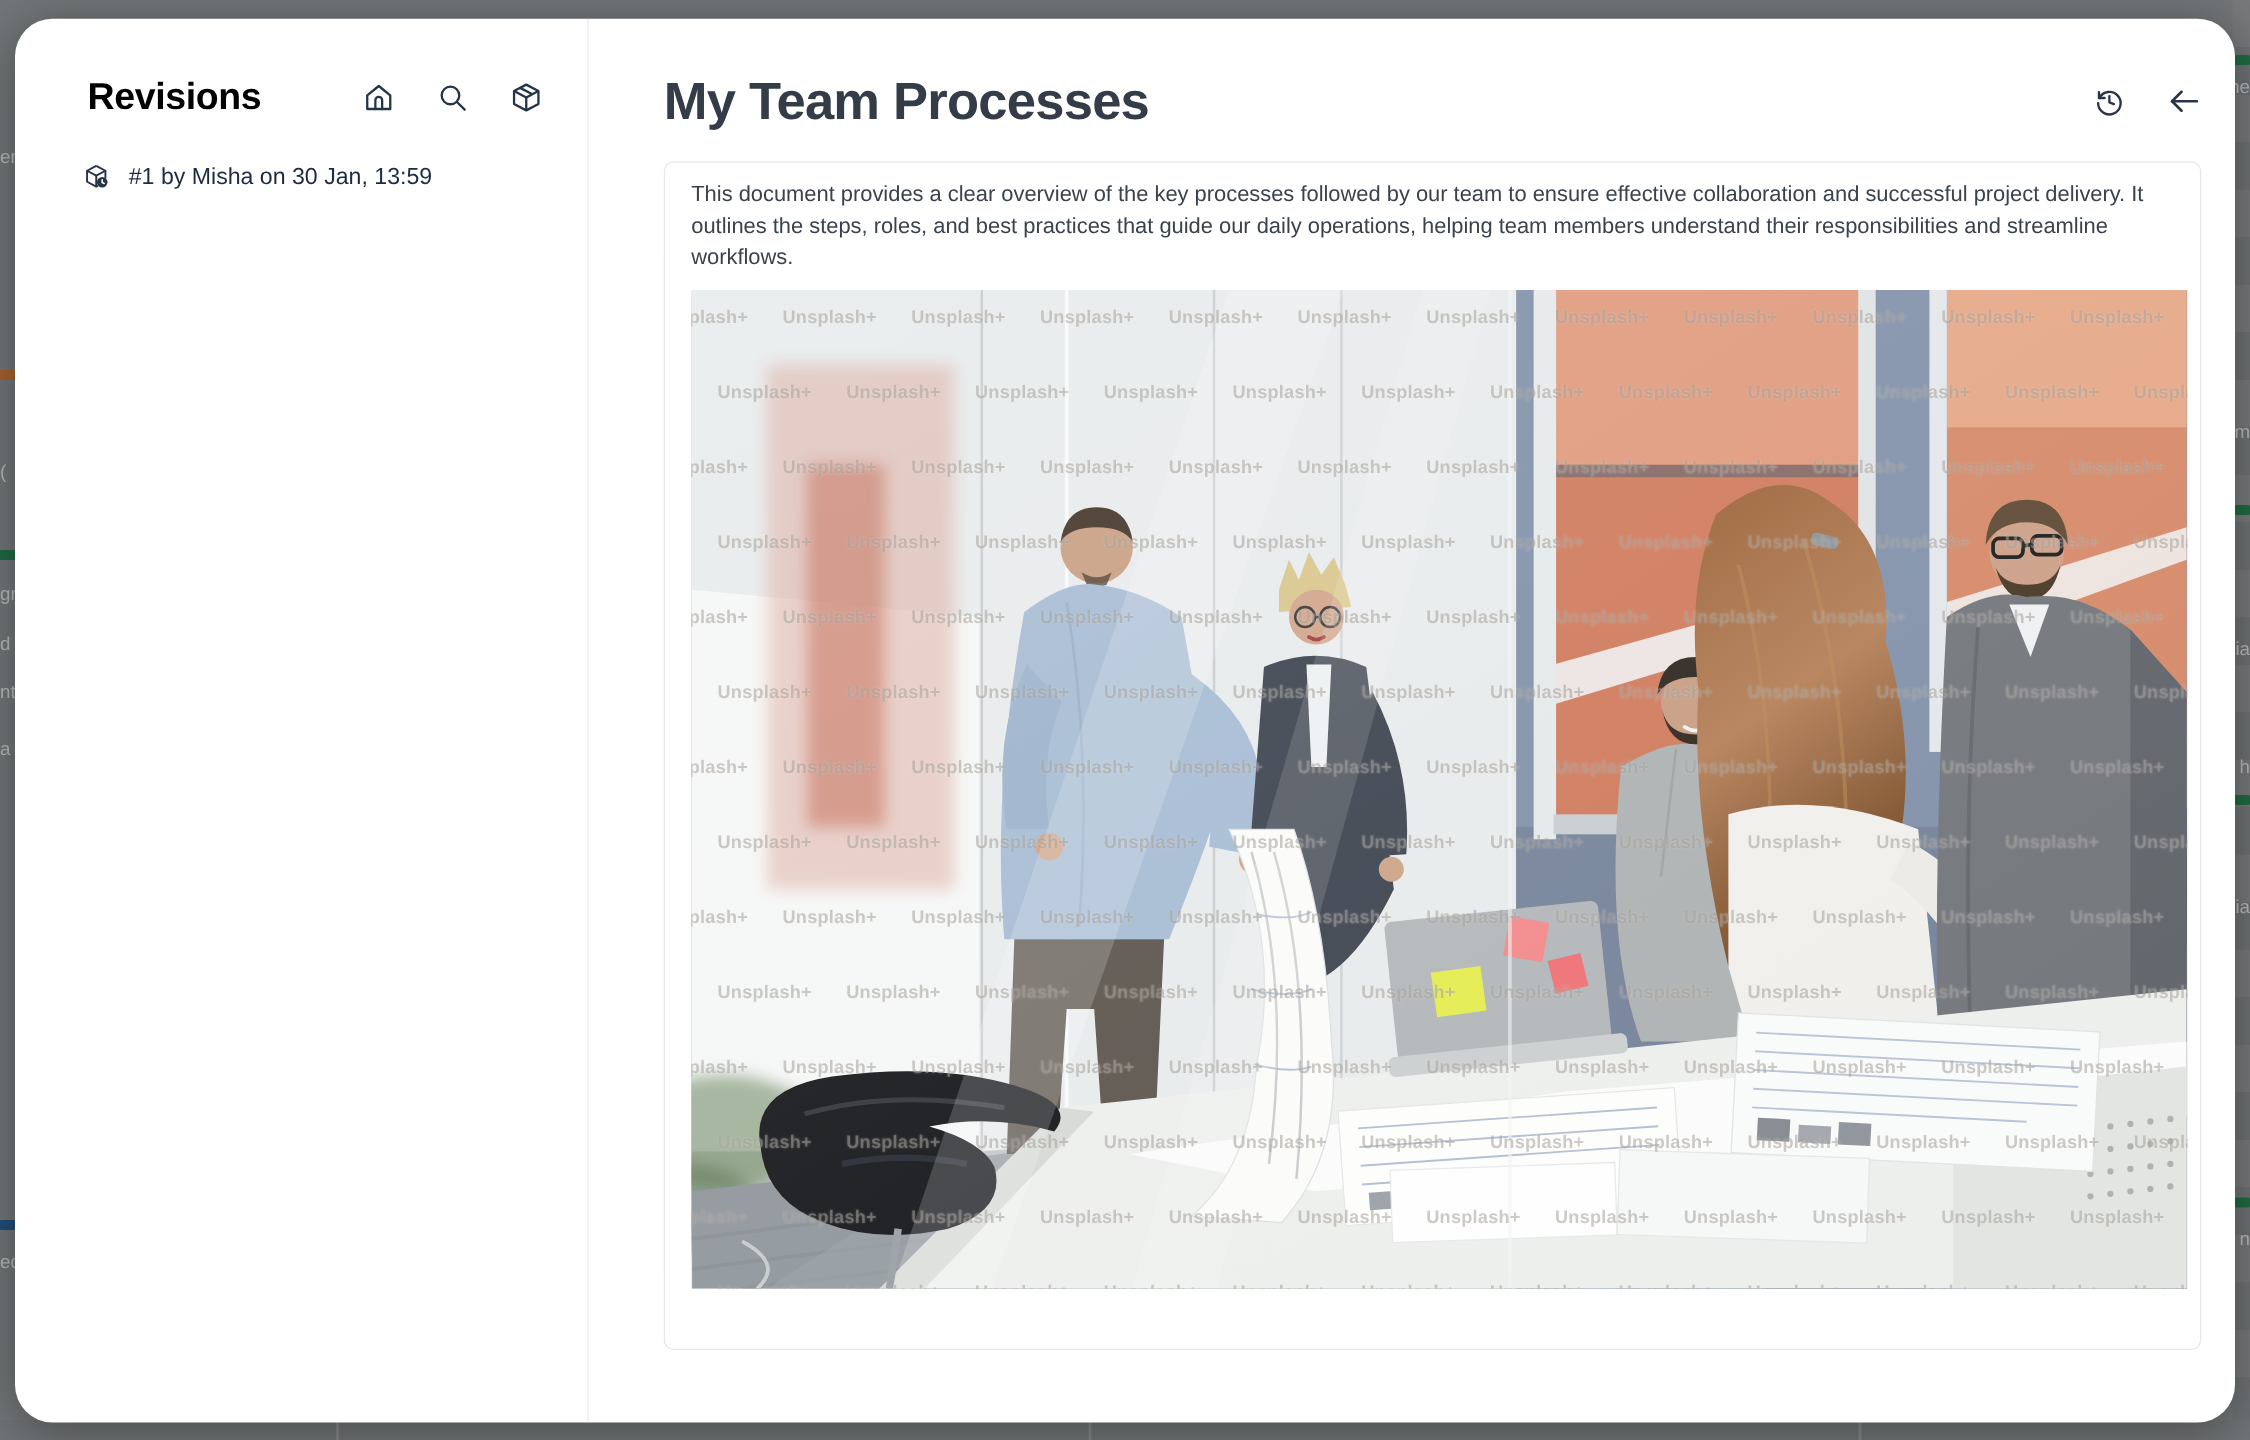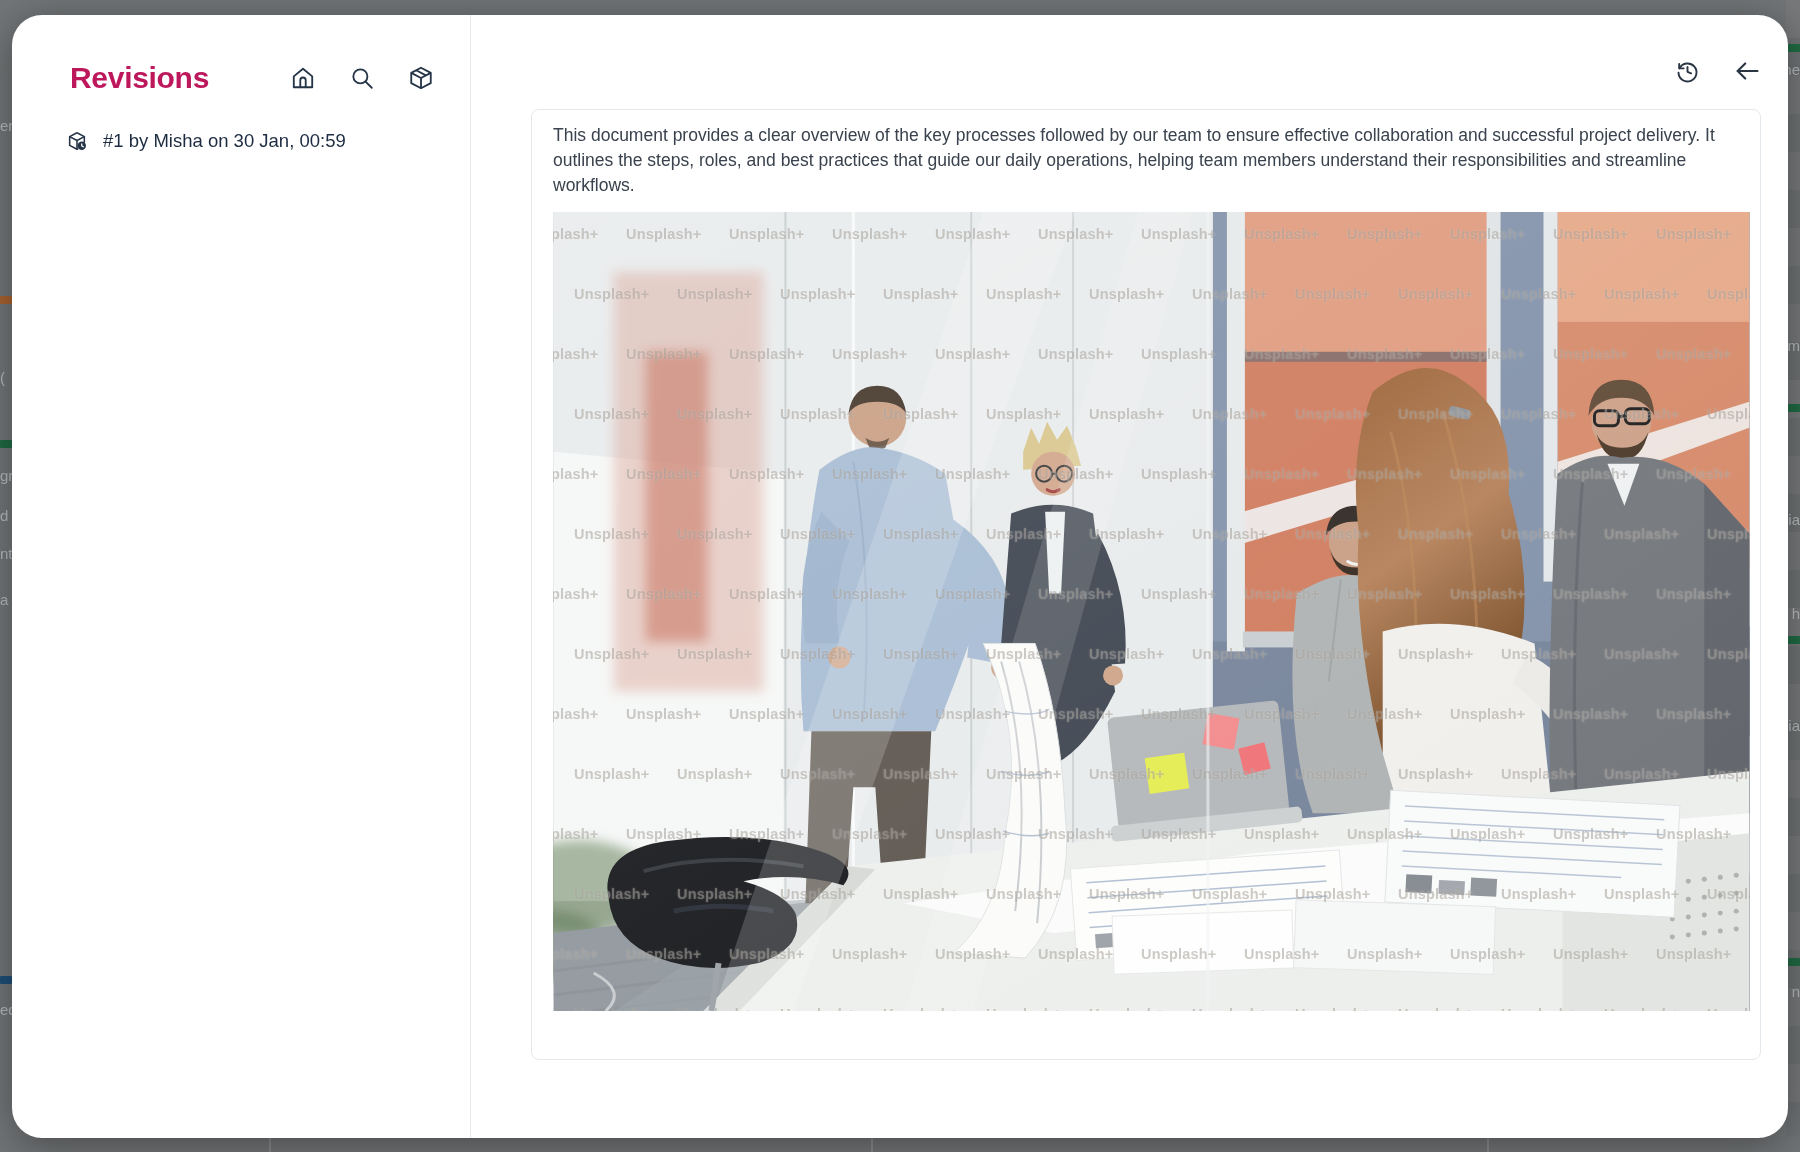--- a/index.html
+++ b/index.html
@@ -21,21 +21,21 @@
   
   .modal{
     position:absolute;left:12px;top:15px;width:1776px;height:1123px;
     background:#ffffff;border-radius:30px;display:flex;
     box-shadow:0 6px 40px rgba(0,0,0,.38);
     overflow:hidden;
   }
   
   .sidebar{width:458px;flex:0 0 458px;border-right:1px solid #e7eaee;position:relative;}
   .sidebar-header{margin:46px 36px 0 58px;display:flex;align-items:center;}
-  .sidebar-title{font-size:30px;font-weight:700;color:#be185d;letter-spacing:-.3px;}
+  .sidebar-title{font-size:30px;font-weight:700;color:#000000;letter-spacing:-.3px;}
   .header-icons{margin-left:auto;display:flex;gap:33px;}
   .icon-btn{background:none;border:none;padding:0;cursor:pointer;display:flex;align-items:center;justify-content:center;color:#253447;}
   .icon-btn svg{display:block;}
   .filter-field{
     margin:34px 36px 0 58px;height:50px;border:1px solid #ccd9e4;border-radius:10px;
     display:flex;align-items:center;padding:0 14px 0 16px;box-sizing:border-box;width:364px;
   }
   .filter-field input{
     border:none;outline:none;flex:1;font-size:18px;color:#2c3a49;background:transparent;
     font-family:"Liberation Sans","DejaVu Sans",sans-serif;
@@ -142,27 +142,28 @@
 
     <ul class="revision-list">
       <li class="revision-item">
         <svg width="22" height="22" viewBox="0 0 24 24" fill="none" stroke="#253447" stroke-width="1.7" stroke-linejoin="round">
           <path d="M12 3 L20 7.2 V14 M12 3 L4 7.2 V16.8 L12 21 L13.5 20.2"></path>
           <path d="M4 7.2 L12 11.4 L20 7.2"></path>
           <path d="M12 11.4 V21"></path>
           <circle cx="17.2" cy="17.2" r="4.6" fill="#253447" stroke="none"></circle>
           <path d="M17.2 15.2 V17.4 L18.9 18.3" stroke="#ffffff" stroke-width="1.4" fill="none" stroke-linecap="round"></path>
         </svg>
-        <span>#1 by Misha on 30 Jan, 00:59</span>
+        <span>#1 by Misha on 30 Jan, 13:59</span>
       </li>
     </ul>
   </aside>
 
   <main class="main">
     <div class="main-header">
+      <h1 class="main-title">My Team Processes</h1>
       <span class="main-actions">
         <button class="icon-btn">
           <svg width="27" height="27" viewBox="0 0 24 24" fill="none" stroke="#2b3645" stroke-width="1.7" stroke-linecap="round" stroke-linejoin="round">
             <path d="M4.6 5.2 V9.2 H8.6"></path>
             <path d="M4.9 9.2 a8 8 0 1 1 -0.9 3.8"></path>
             <path d="M12 8 V12.3 L15.2 13.6"></path>
           </svg>
         </button>
         <button class="icon-btn">
           <svg width="28" height="28" viewBox="0 0 24 24" fill="none" stroke="#2b3645" stroke-width="1.8" stroke-linecap="round" stroke-linejoin="round">

